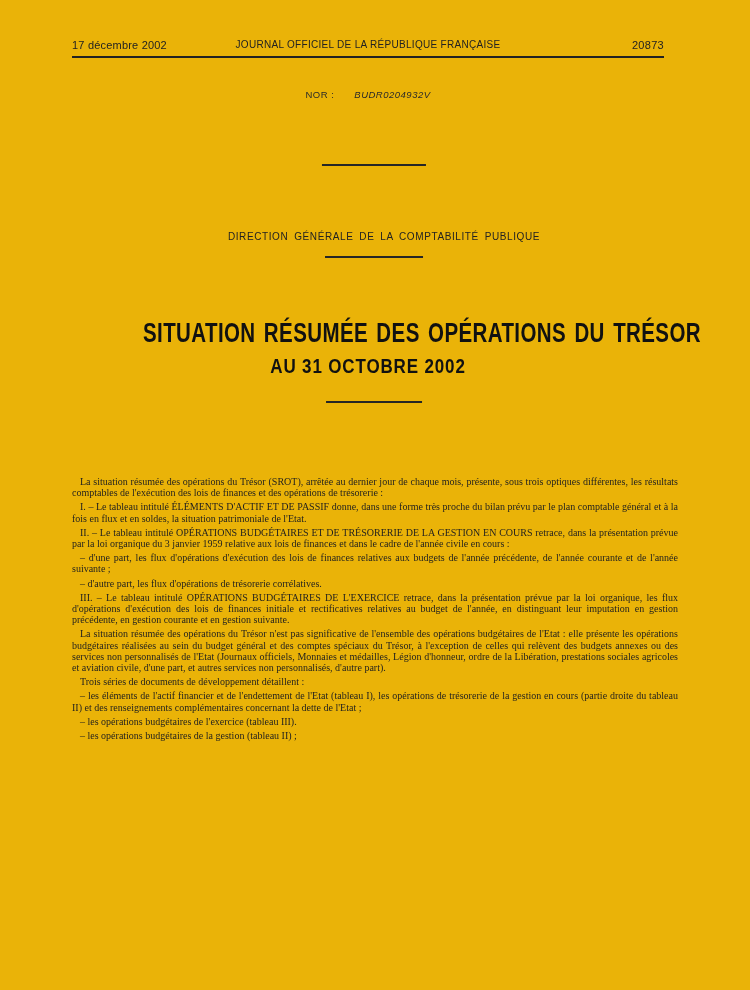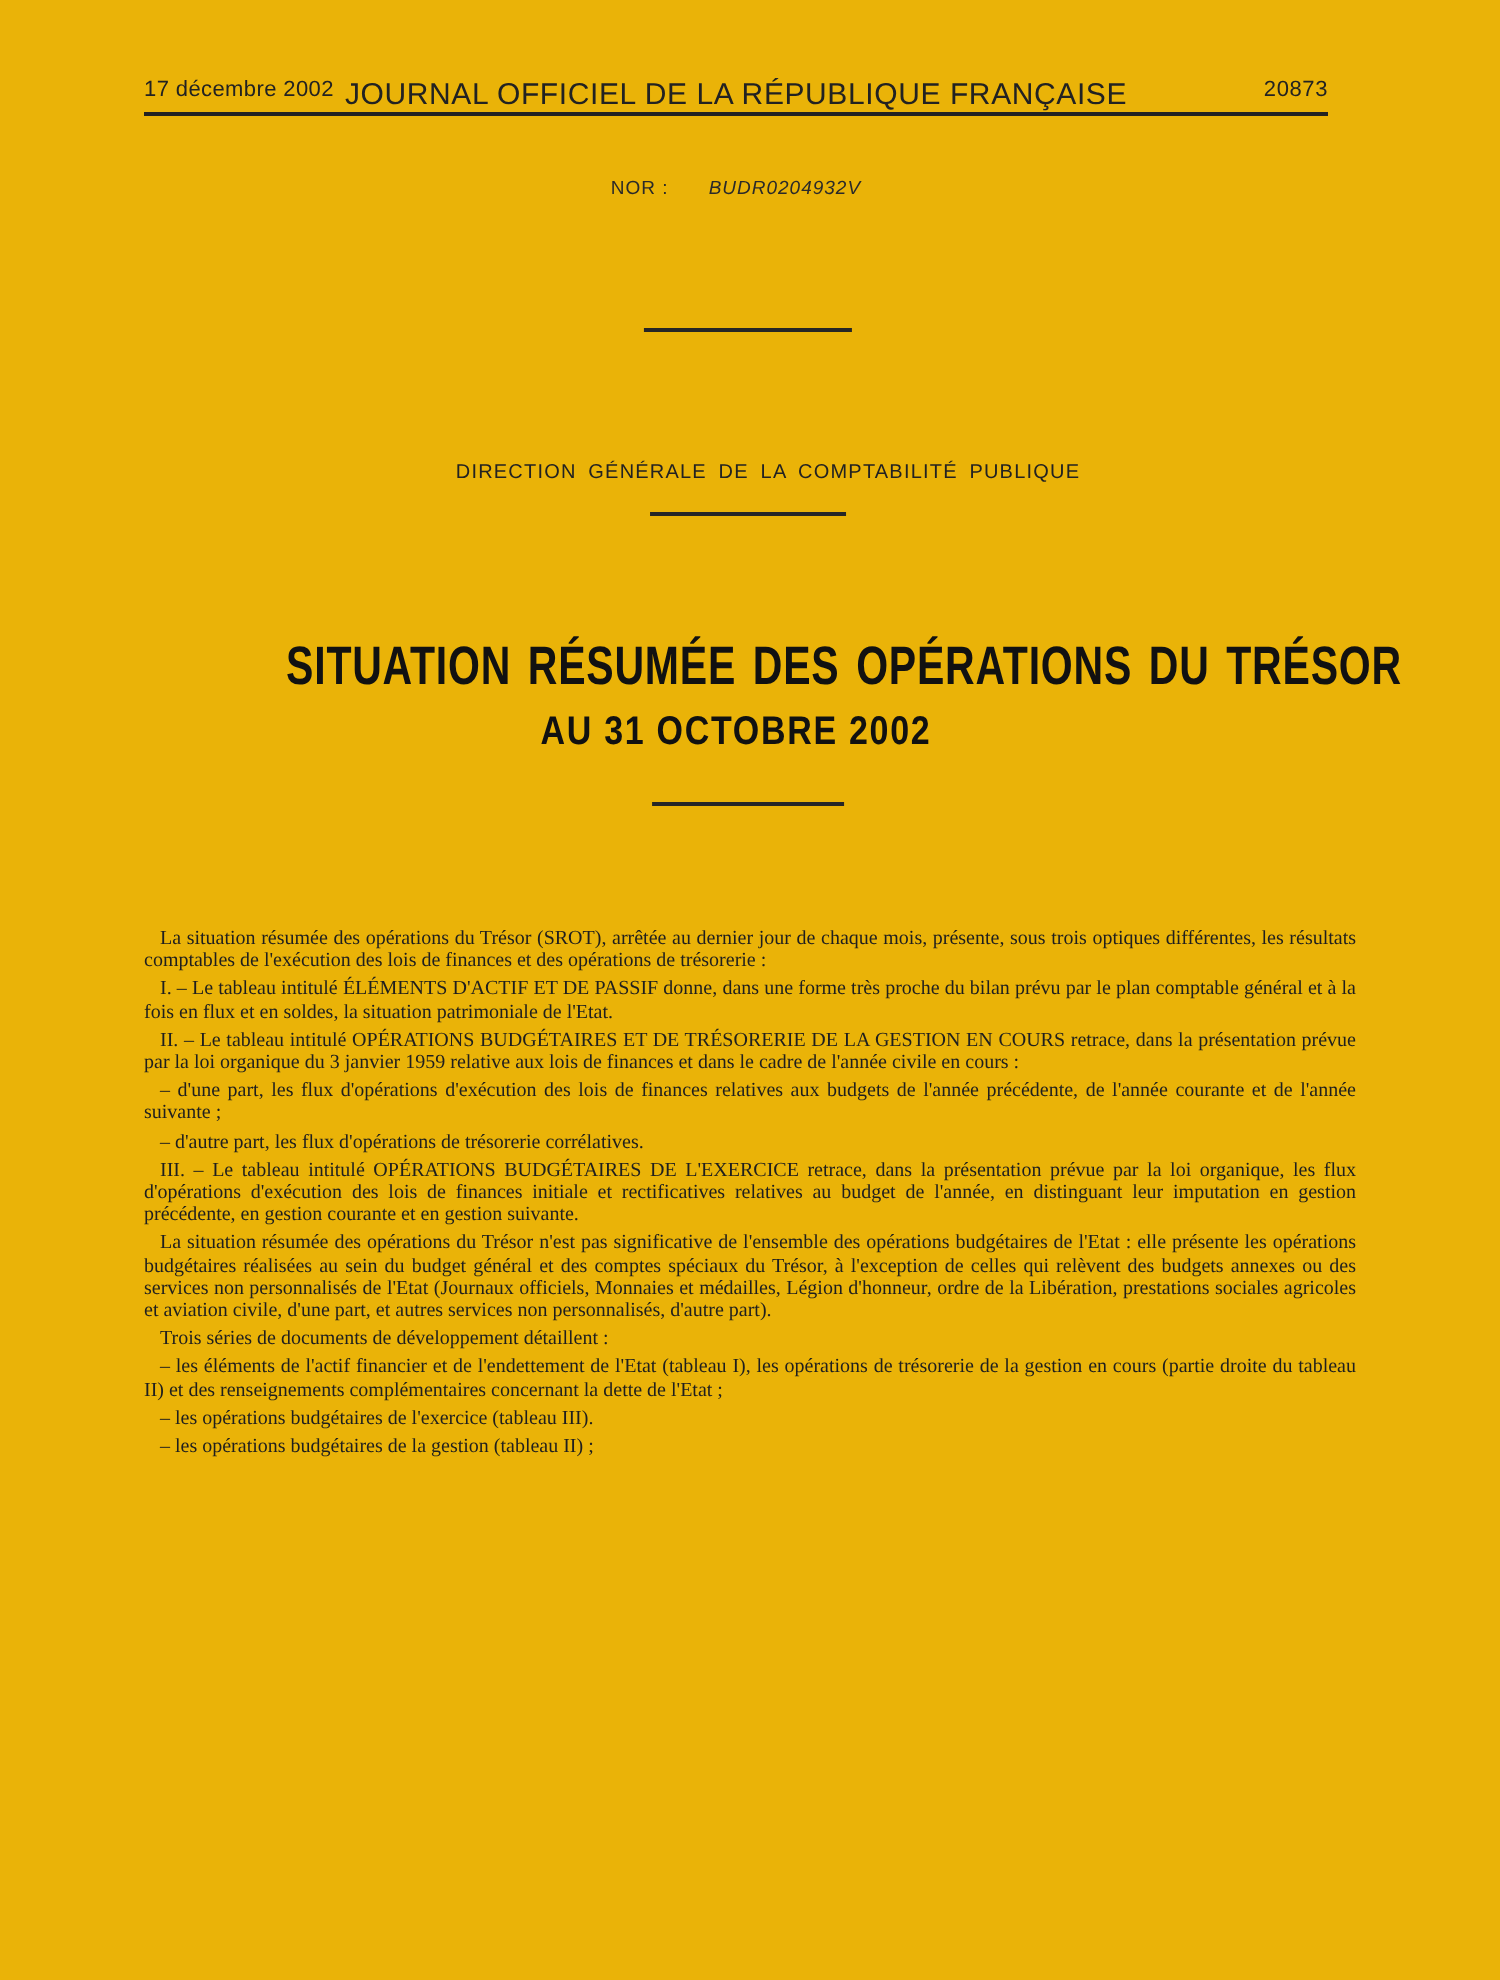--- a/index.html
+++ b/index.html
@@ -22,21 +22,21 @@
     height: 16px;
     font-family: "Liberation Sans", sans-serif;
     font-size: 11px;
     color: #222;
   }
   .header .date { position: absolute; left: 0; top: 2px; letter-spacing: 0.2px; }
   .header .journal {
     position: absolute; left: 50%; top: 2px;
     transform: translateX(-50%);
     white-space: nowrap;
-    font-size: 15px;
+    font-size: 10px;
     letter-spacing: 0.3px;
   }
   .header .pagenum { position: absolute; right: 0; top: 2px; letter-spacing: 0.3px; }
   .header-rule {
     position: absolute;
     top: 56px;
     left: 72px;
     width: 592px;
     height: 2px;
     background: #222;
@@ -138,21 +138,21 @@
     font-family: "Liberation Serif", serif;
     font-size: 10px;
     line-height: 11.2px;
     text-align: justify;
     color: #1f1f1f;
   }
   .body-block p {
     margin: 3px 0 0 0;
     text-indent: 8px;
   }
-  .body-block p:first-child { margin-top: 0; }
+  .body-block p:first-child { margin-top: 12px; }
 </style>
 </head>
 <body>
 
 <div class="page">
 
   <div class="header">
     <span class="date">17 décembre 2002</span>
     <span class="journal">JOURNAL OFFICIEL DE LA RÉPUBLIQUE FRANÇAISE</span>
     <span class="pagenum">20873</span>

